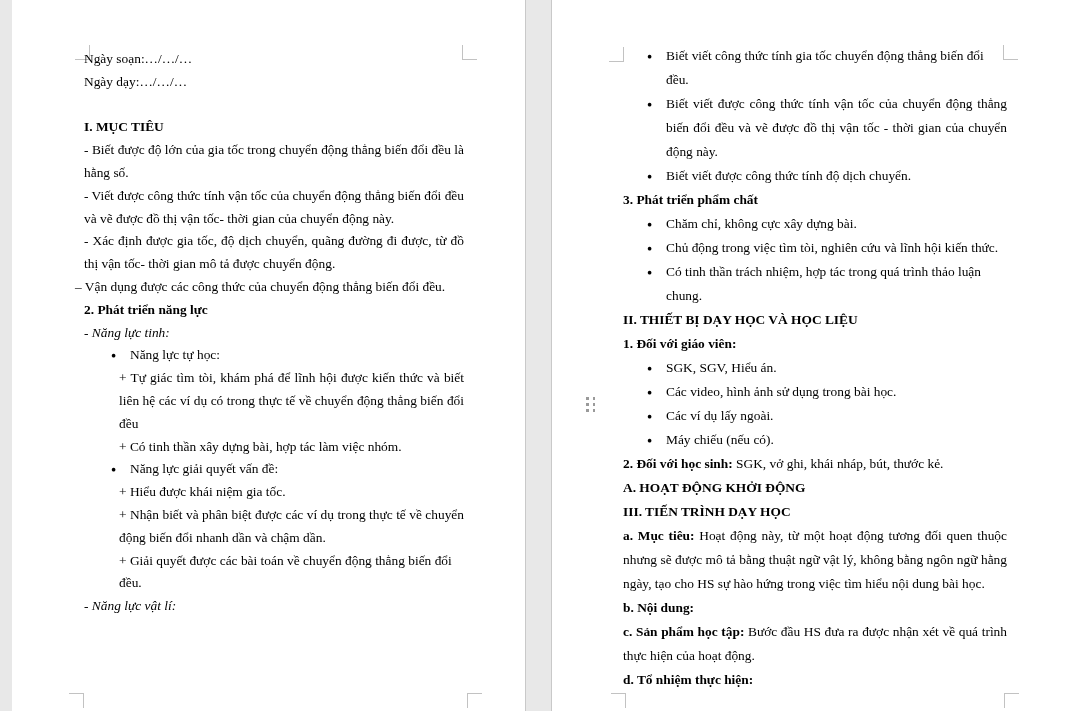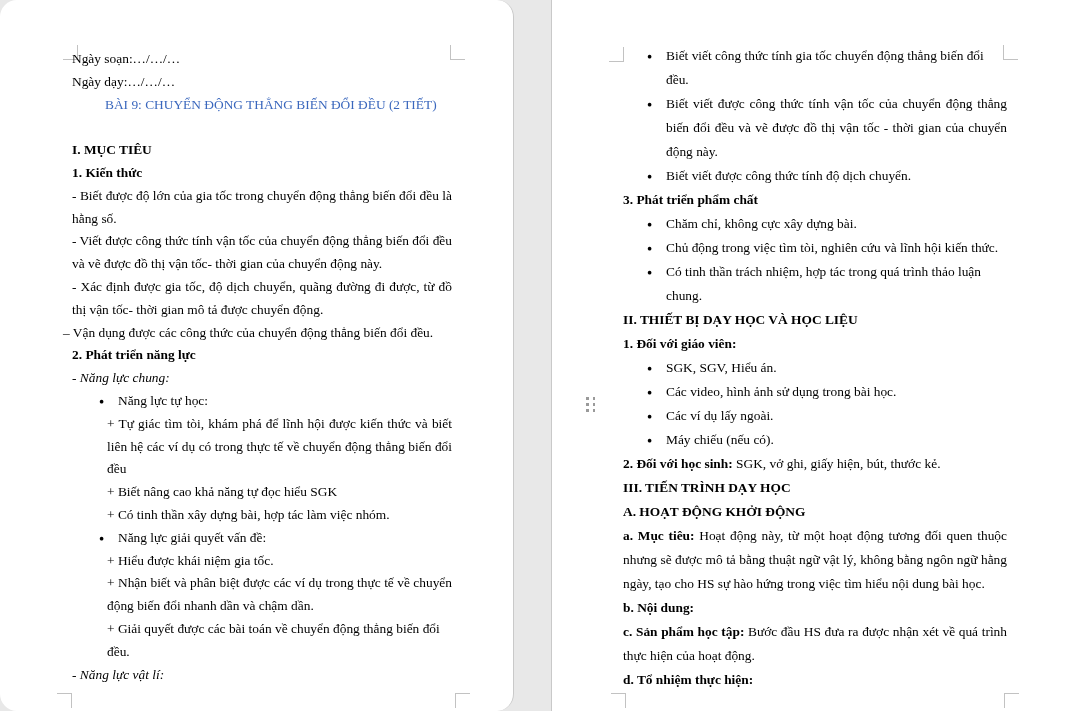--- a/index.html
+++ b/index.html
@@ -13,21 +13,21 @@
   }
   *{box-sizing:border-box;}
   html,body{margin:0;padding:0;}
   body{
     width:1076px;height:711px;position:relative;overflow:hidden;
     background:var(--canvas-bg);
     font-family:"Liberation Serif","DejaVu Serif",serif;
     color:var(--ink);
   }
   .page{position:absolute;top:0;height:711px;background:var(--page-bg);}
-  .page-left{left:0;width:514px;border-right:1px solid var(--page-edge);border-radius:17px;}
+  .page-left{left:12px;width:514px;border-right:1px solid var(--page-edge);}
   .page-right{left:551px;width:525px;border-left:1px solid var(--page-edge);}
 
   .content{position:absolute;font-size:13.4px;letter-spacing:0;}
   .page-left  .content{left:72px;top:48px;width:380px;line-height:22.8px;}
   .page-right .content{left:71px;top:44px;width:384px;line-height:24px;}
 
   .blk{margin:0;min-height:1.2em;}
   .justify{text-align:justify;}
   .title{color:var(--title-blue);padding-left:33px;}
   .outdent{margin-left:-9px;}
@@ -61,33 +61,30 @@
 <body>
 
 <div class="page page-left">
   <div class="mark m-tl" style="left:63px;top:45px;"></div>
   <div class="mark m-tr" style="left:450px;top:45px;"></div>
   <div class="mark m-bl" style="left:57px;top:693px;"></div>
   <div class="mark m-br" style="left:455px;top:693px;"></div>
   <div class="content">
       <div class="blk body"><span class="">Ngày soạn:…/…/…</span></div>
       <div class="blk body"><span class="">Ngày dạy:…/…/…</span></div>
-      <div class="blk title"><span class="">BÀI 9: CHUYỂN ĐỘNG THẲNG BIẾN ĐỔI ĐỀU (2 TIẾT)</span></div>
       <div class="blk spacer"></div>
       <div class="blk body"><span class="b ">I. MỤC TIÊU</span></div>
-      <div class="blk body"><span class="b ">1. Kiến thức</span></div>
       <div class="blk body justify"><span class="">- Biết được độ lớn của gia tốc trong chuyển động thẳng biến đổi đều là hằng số.</span></div>
       <div class="blk body justify"><span class="">- Viết được công thức tính vận tốc của chuyển động thẳng biến đổi đều và vẽ được đồ thị vận tốc- thời gian của chuyển động này.</span></div>
       <div class="blk body justify"><span class="">- Xác định được gia tốc, độ dịch chuyển, quãng đường đi được, từ đồ thị vận tốc- thời gian mô tả được chuyển động.</span></div>
       <div class="blk outdent"><span class="">– Vận dụng được các công thức của chuyển động thẳng biến đổi đều.</span></div>
       <div class="blk body"><span class="b ">2. Phát triển năng lực</span></div>
-      <div class="blk body"><span class="i">- Năng lực chung:</span></div>
+      <div class="blk body"><span class="i">- Năng lực tinh:</span></div>
       <div class="blk bullet"><span class="glyph">●</span><span class="">Năng lực tự học:</span></div>
       <div class="blk plus justify"><span class="">+ Tự giác tìm tòi, khám phá để lĩnh hội được kiến thức và biết liên hệ các ví dụ có trong thực tế về chuyển động thẳng biến đổi đều</span></div>
-      <div class="blk plus"><span class="">+ Biết nâng cao khả năng tự đọc hiểu SGK</span></div>
       <div class="blk plus"><span class="">+ Có tinh thần xây dựng bài, hợp tác làm việc nhóm.</span></div>
       <div class="blk bullet"><span class="glyph">●</span><span class="">Năng lực giải quyết vấn đề:</span></div>
       <div class="blk plus"><span class="">+ Hiểu được khái niệm gia tốc.</span></div>
       <div class="blk plus justify"><span class="">+ Nhận biết và phân biệt được các ví dụ trong thực tế về chuyển động biến đổi nhanh dần và chậm dần.</span></div>
       <div class="blk plus"><span class="">+ Giải quyết được các bài toán về chuyển động thẳng biến đổi đều.</span></div>
       <div class="blk body"><span class="i">- Năng lực vật lí:</span></div>
     </div>
 </div>
 
 <div class="page page-right">
@@ -110,21 +107,21 @@
       <div class="blk body"><span class="b ">3. Phát triển phẩm chất</span></div>
       <div class="blk bullet"><span class="glyph">●</span><span class="">Chăm chỉ, không cực xây dựng bài.</span></div>
       <div class="blk bullet"><span class="glyph">●</span><span class="">Chủ động trong việc tìm tòi, nghiên cứu và lĩnh hội kiến thức.</span></div>
       <div class="blk bullet"><span class="glyph">●</span><span class="">Có tinh thần trách nhiệm, hợp tác trong quá trình thảo luận chung.</span></div>
       <div class="blk body"><span class="b ">II. THIẾT BỊ DẠY HỌC VÀ HỌC LIỆU</span></div>
       <div class="blk body"><span class="b ">1. Đối với giáo viên:</span></div>
       <div class="blk bullet"><span class="glyph">●</span><span class="">SGK, SGV, Hiểu án.</span></div>
       <div class="blk bullet"><span class="glyph">●</span><span class="">Các video, hình ảnh sử dụng trong bài học.</span></div>
       <div class="blk bullet"><span class="glyph">●</span><span class="">Các ví dụ lấy ngoài.</span></div>
       <div class="blk bullet"><span class="glyph">●</span><span class="">Máy chiếu (nếu có).</span></div>
-      <div class="blk body"><span class="b ">2. Đối với học sinh: </span><span class="">SGK, vở ghi, giấy hiện, bút, thước kẻ.</span></div>
+      <div class="blk body"><span class="b ">2. Đối với học sinh: </span><span class="">SGK, vở ghi, khái nháp, bút, thước kẻ.</span></div>
+      <div class="blk body"><span class="b ">A. HOẠT ĐỘNG KHỞI ĐỘNG</span></div>
       <div class="blk body"><span class="b ">III. TIẾN TRÌNH DẠY HỌC</span></div>
-      <div class="blk body"><span class="b ">A. HOẠT ĐỘNG KHỞI ĐỘNG</span></div>
       <div class="blk body justify"><span class="b ">a. Mục tiêu: </span><span class="">Hoạt động này, từ một hoạt động tương đối quen thuộc nhưng sẽ được mô tả bằng thuật ngữ vật lý, không bằng ngôn ngữ hằng ngày, tạo cho HS sự hào hứng trong việc tìm hiểu nội dung bài học.</span></div>
       <div class="blk body"><span class="b ">b. Nội dung:</span></div>
       <div class="blk body justify"><span class="b ">c. Sản phẩm học tập: </span><span class="">Bước đầu HS đưa ra được nhận xét về quá trình thực hiện của hoạt động.</span></div>
       <div class="blk body"><span class="b ">d. Tổ nhiệm thực hiện:</span></div>
     </div>
 </div>
 
 </body></html>

